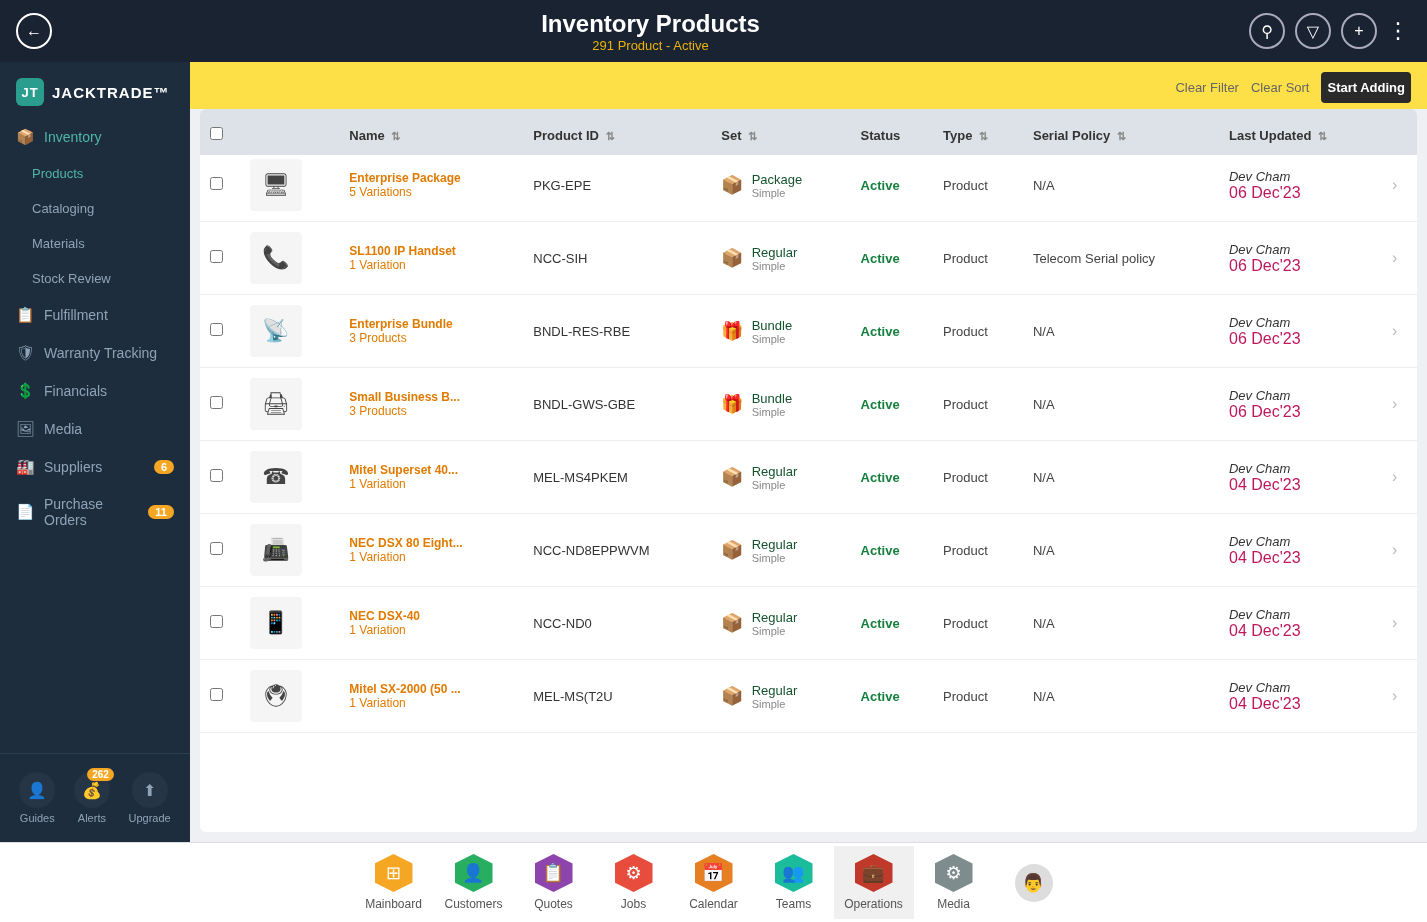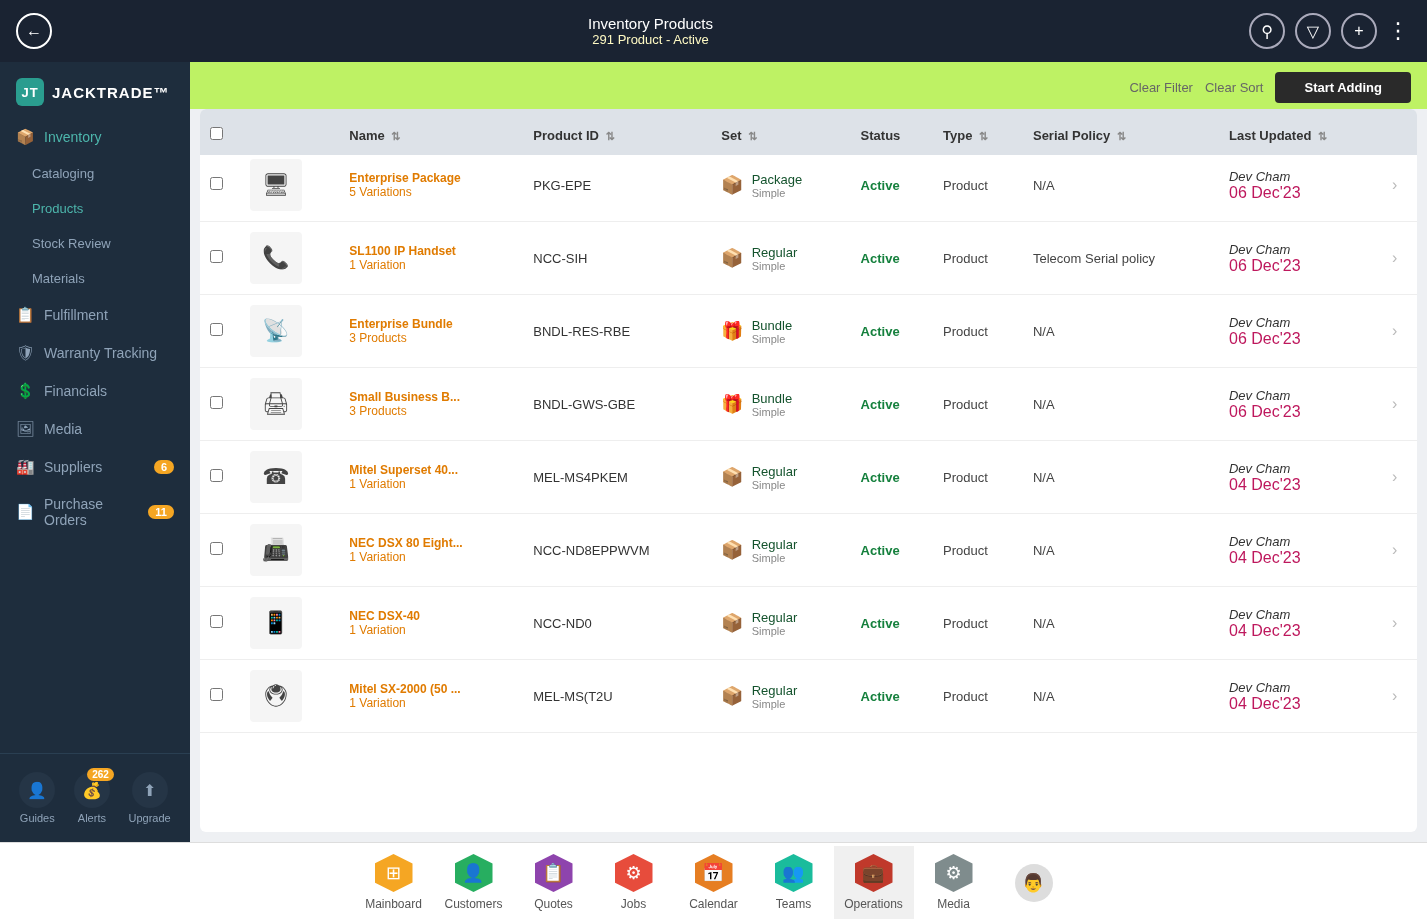--- a/index.html
+++ b/index.html
@@ -10,22 +10,22 @@
       background: #1a2332;
       color: white;
       height: 62px;
       display: flex;
       align-items: center;
       justify-content: space-between;
       padding: 0 16px;
       flex-shrink: 0;
     }
     .top-header-center { text-align: center; }
-    .top-header-title { font-size: 15px; font-weight: 400; }
-    .top-header-sub { font-size: 13px; color: #fef9c3; }
+    .top-header-title { font-size: 24px; font-weight: 700; }
+    .top-header-sub { font-size: 13px; color: #eab308; }
     .top-header-left, .top-header-right { display: flex; align-items: center; gap: 10px; }
     .header-icon-btn {
       width: 36px; height: 36px; border-radius: 50%; border: 2px solid #aab;
       background: transparent; color: white; cursor: pointer;
       display: flex; align-items: center; justify-content: center; font-size: 16px;
     }
     .header-icon-btn.back { border-color: white; }
     .header-dots { color: white; font-size: 22px; cursor: pointer; letter-spacing: 2px; }
 
     
@@ -118,26 +118,26 @@
       background: #eef0f3;
     }
 
     
     .content-toolbar {
       display: flex;
       justify-content: flex-end;
       align-items: center;
       padding: 10px 16px 6px;
       gap: 12px;
-      background: #bef264;
+      background: #fde047;
     }
     .btn-start-adding {
       background: #2a2a2a;
       color: white;
-      padding: 8px 29px;
+      padding: 8px 6px;
       border-radius: 4px;
       border: none;
       cursor: pointer;
       font-size: 13px;
       font-weight: 600;
     }
     .btn-text {
       background: transparent;
       border: none;
       color: #666;
@@ -270,31 +270,31 @@
   <aside class="sidebar">
     <div class="sidebar-logo">
       <div class="logo-icon">JT</div>
       <span>JACKTRADE™</span>
     </div>
     <nav class="sidebar-nav">
       <div class="sidebar-item active">
         <span class="sidebar-item-icon">📦</span>
         <span>Inventory</span>
       </div>
+      <div class="sidebar-item sub active-sub">
+        <span>Products</span>
+      </div>
       <div class="sidebar-item sub">
         <span>Cataloging</span>
       </div>
-      <div class="sidebar-item sub active-sub">
-        <span>Products</span>
+      <div class="sidebar-item sub">
+        <span>Materials</span>
       </div>
       <div class="sidebar-item sub">
         <span>Stock Review</span>
-      </div>
-      <div class="sidebar-item sub">
-        <span>Materials</span>
       </div>
       <div class="sidebar-item">
         <span class="sidebar-item-icon">📋</span>
         <span>Fulfillment</span>
       </div>
       <div class="sidebar-item">
         <span class="sidebar-item-icon">🛡</span>
         <span>Warranty Tracking</span>
       </div>
       <div class="sidebar-item">

